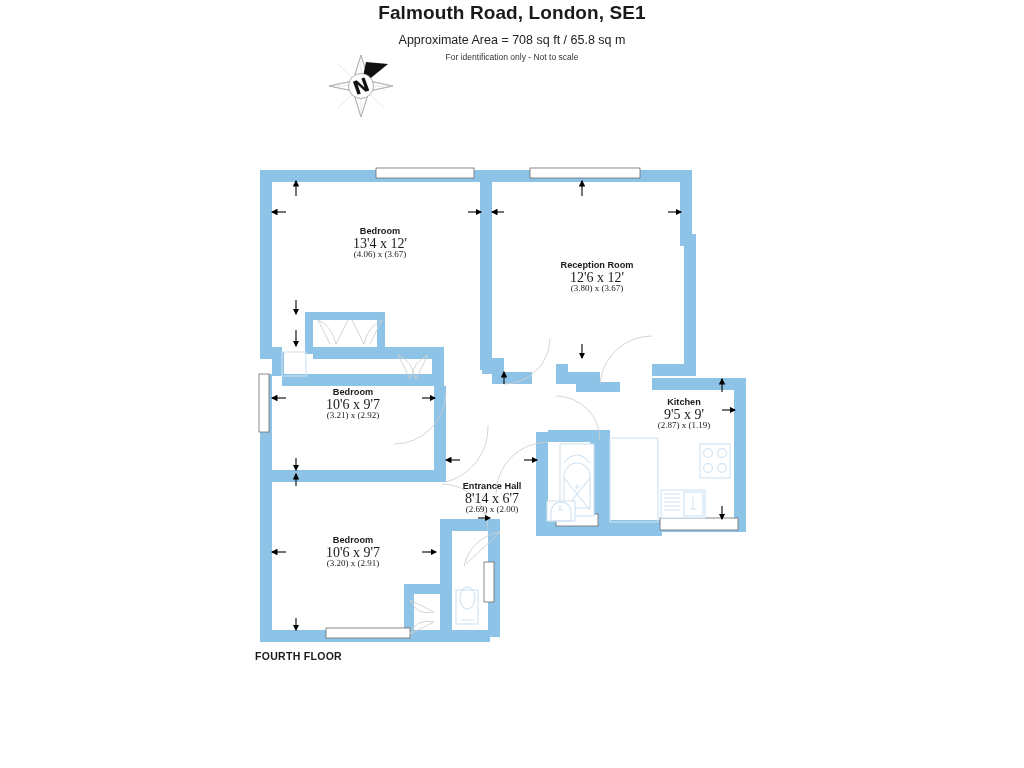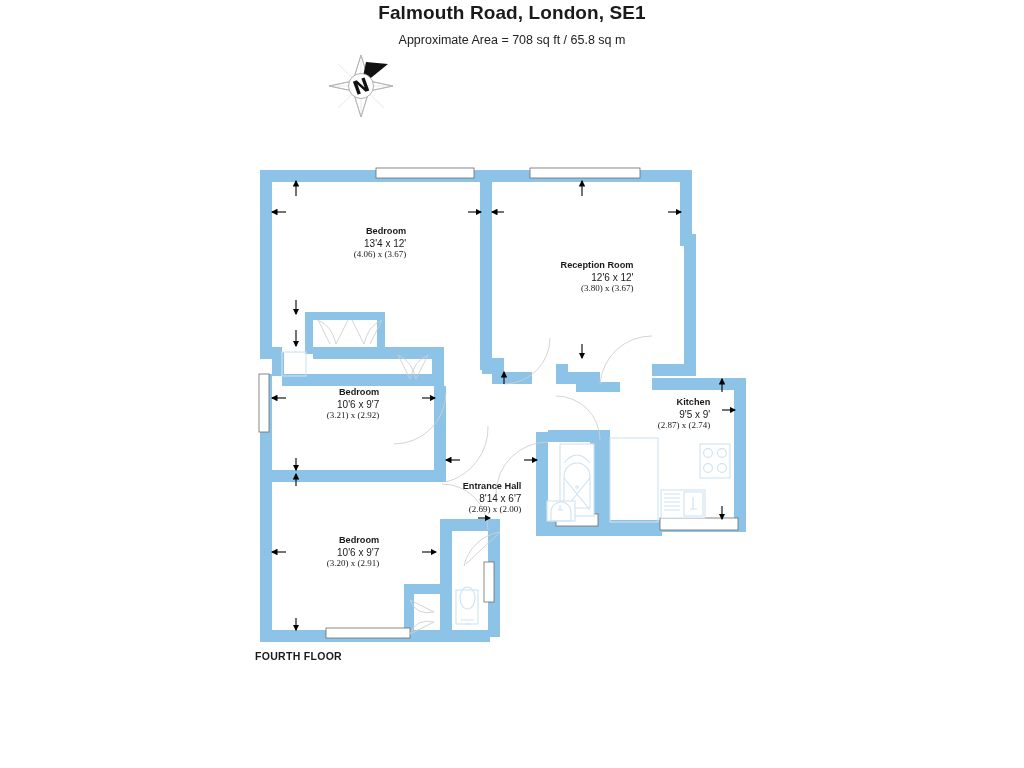--- a/index.html
+++ b/index.html
@@ -12,43 +12,44 @@
   #plan-area{font-size:12.5px;margin-top:9px;color:#222;}
   #plan-disclaimer{font-size:8.5px;margin-top:5px;color:#333;}
 
   
   #compass{position:absolute;left:326px;top:52px;width:70px;height:68px;}
 
   
   #plan-canvas{position:absolute;left:0;top:0;width:1024px;height:768px;}
 
   
-  .room-label{position:absolute;text-align:right;line-height:11.5px;white-space:nowrap;}
+  .room-label{position:absolute;text-align:center;line-height:11.5px;white-space:nowrap;}
   .room-label .rl-name{font-size:9.2px;font-weight:bold;display:block;}
-  .room-label .rl-imp{font-size:10px;display:block;}
+  .room-label .rl-imp{font-size:14px;display:block;font-family:Liberation Serif, serif;}
   .room-label .rl-met{font-size:9px;display:block;font-family:Liberation Serif, serif;}
 
   #label-bedroom-1{left:380px;top:226px;transform:translateX(-50%);}
   #label-reception{left:597px;top:260px;transform:translateX(-50%);}
   #label-bedroom-2{left:353px;top:387px;transform:translateX(-50%);}
   #label-kitchen{left:676px;top:397px;transform:translateX(-50%);margin-left:8px;}
   #label-entrance-hall{left:492px;top:433px;transform:translateX(-50%);margin-top:48px;}
   #label-bedroom-3{left:353px;top:535px;transform:translateX(-50%);}
 
   #floor-name{position:absolute;left:255px;top:650px;font-size:10.5px;font-weight:bold;letter-spacing:.3px;}
 
   
   #footer{position:absolute;left:0;top:722px;width:1024px;height:46px;}
 </style>
 </head>
 <body>
 
 <div id="header">
   <div id="plan-title">Falmouth Road, London, SE1</div>
   <div id="plan-area">Approximate Area = 708 sq ft / 65.8 sq m</div>
+  <div id="plan-disclaimer">For identification only - Not to scale</div>
 </div>
 
 <div id="compass">
   <svg width="70" height="68" viewBox="0 0 70 68">
 
     <path d="M35 3 L43 29 L67 34 L43 39 L35 65 L27 39 L3 34 L27 29 Z" fill="#ffffff" stroke="#9a9a9a" stroke-width="0.8"></path>
 
     <path d="M35 3 L27 29 M35 3 L43 29 M67 34 L43 29 M67 34 L43 39
              M35 65 L43 39 M35 65 L27 39 M3 34 L27 39 M3 34 L27 29" stroke="#b5b5b5" stroke-width="0.6" fill="none"></path>
     <path d="M35 3 L35 65 M3 34 L67 34 M12 12 L58 56 M58 12 L12 56" stroke="#c4c4c4" stroke-width="0.5" fill="none" opacity=".75"></path>
@@ -261,21 +262,21 @@
 
 <div class="room-label" id="label-bedroom-2">
   <span class="rl-name">Bedroom</span>
   <span class="rl-imp">10'6 x 9'7</span>
   <span class="rl-met">(3.21) x (2.92)</span>
 </div>
 
 <div class="room-label" id="label-kitchen">
   <span class="rl-name">Kitchen</span>
   <span class="rl-imp">9'5 x 9'</span>
-  <span class="rl-met">(2.87) x (2.74)</span>
+  <span class="rl-met">(2.87) x (1.19)</span>
 </div>
 
 <div class="room-label" id="label-entrance-hall">
   <span class="rl-name">Entrance Hall</span>
   <span class="rl-imp">8'14 x 6'7</span>
   <span class="rl-met">(2.69) x (2.00)</span>
 </div>
 
 <div class="room-label" id="label-bedroom-3">
   <span class="rl-name">Bedroom</span>

